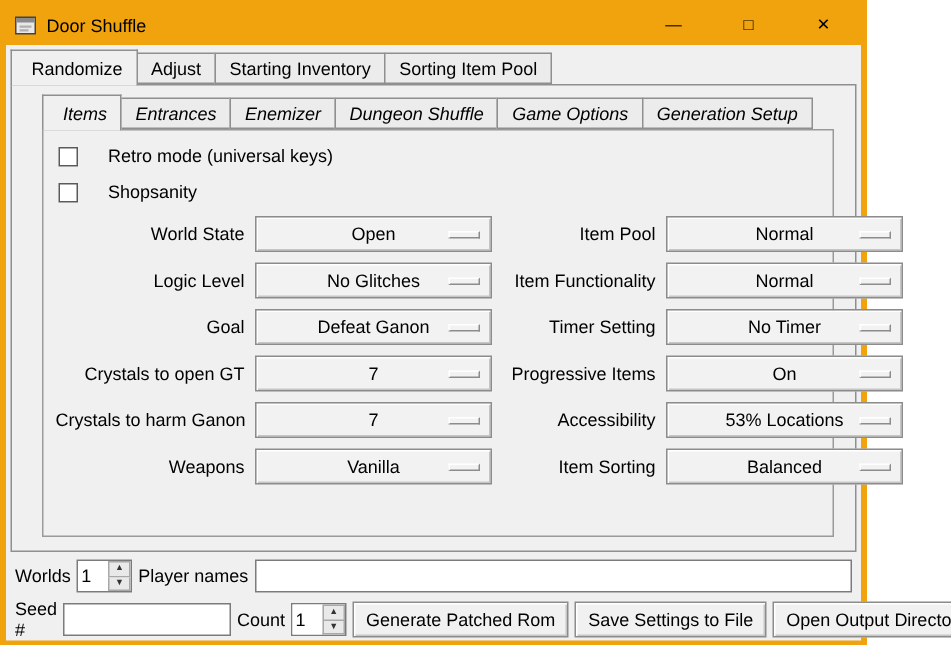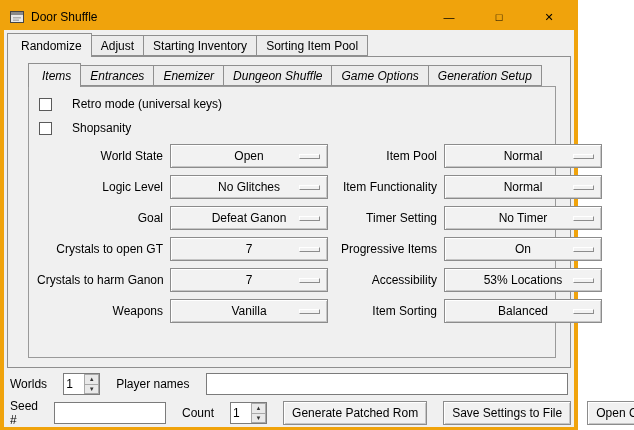--- a/index.html
+++ b/index.html
@@ -80,21 +80,21 @@
     cursor: default;
   }
   .dd-text { white-space: nowrap; }
   .dd-ind {
     position: absolute; right: 7px; top: 9px;
     width: 21px; height: 5px;
     background: #f2f2f2;
     border-top: 1px solid #ffffff; border-left: 1px solid #ffffff;
     border-bottom: 1px solid #8c8c8c; border-right: 1px solid #8c8c8c;
   }
-  .brow { display: flex; align-items: center; gap: 16px; flex: none; padding: 0 3px; }
+  .brow { display: flex; align-items: center; gap: 4px; flex: none; padding: 0 3px; }
   .brow.r1 { margin-top: 5px; }
   .brow.r2 { margin-top: 4px; }
   .entry {
     height: 22px; background: #fff;
     border: 1px solid #7b7b7b;
     padding: 0 3px; font: inherit; outline: none;
   }
   .entry.grow { flex: 1; min-width: 0; }
   .entry.seed { width: 112px; }
   .spin {

